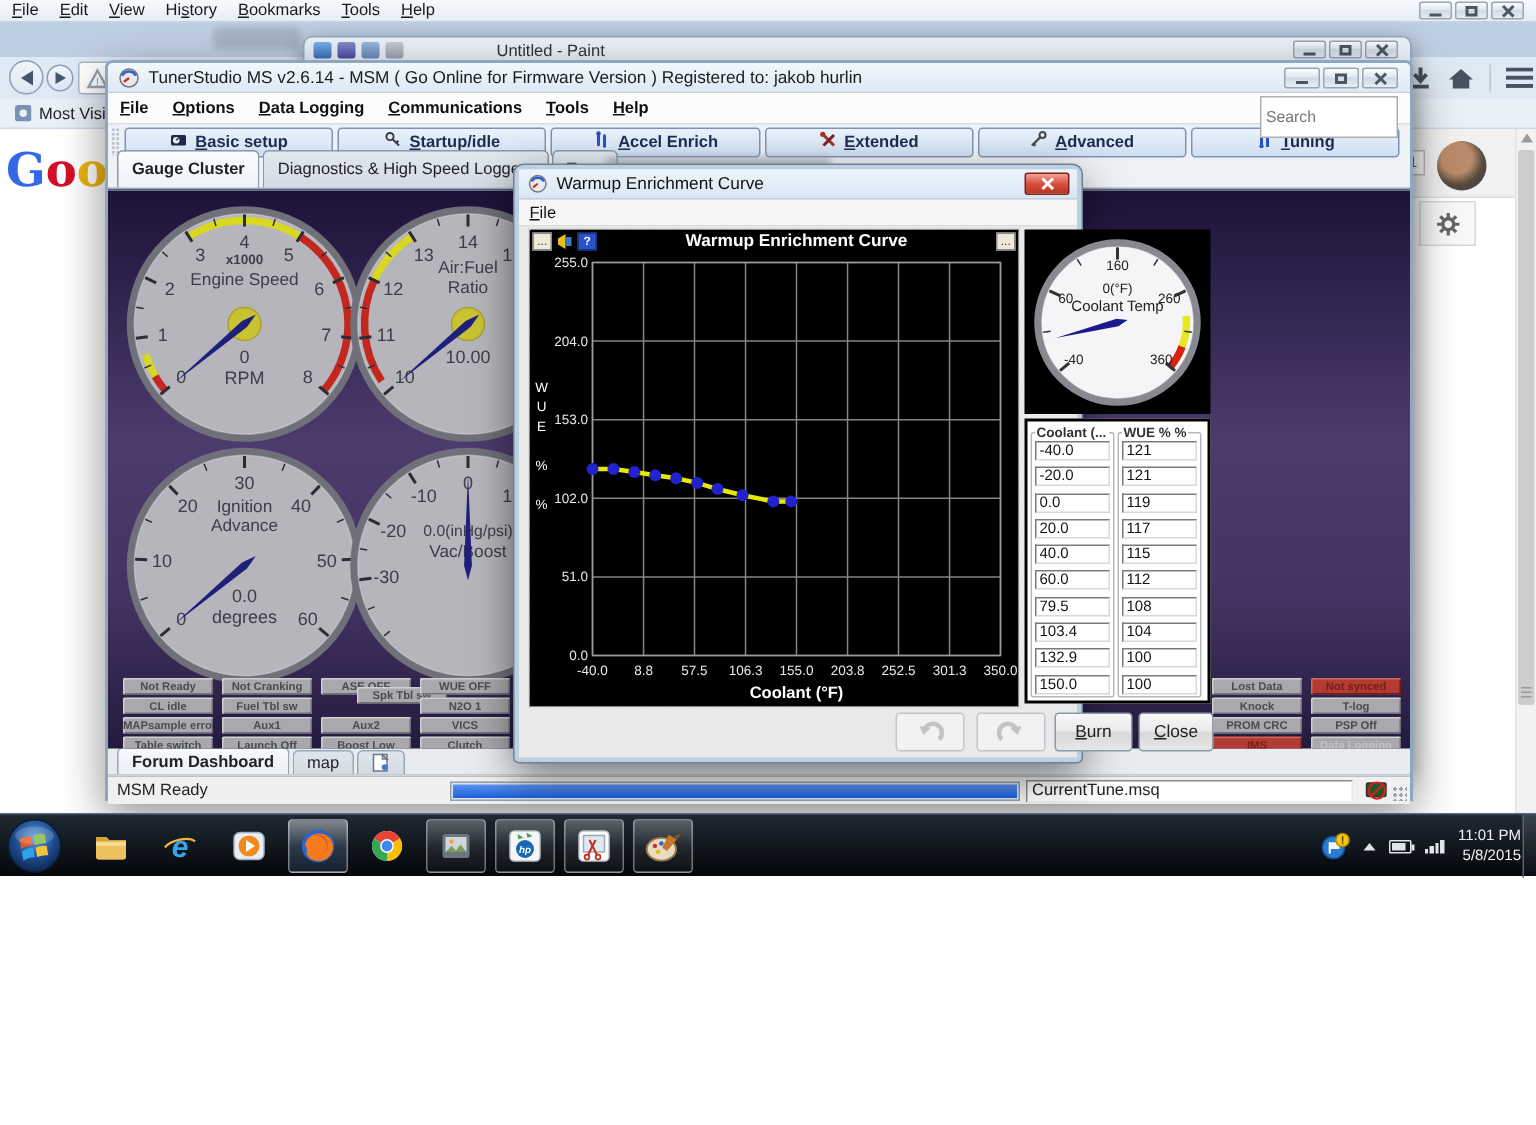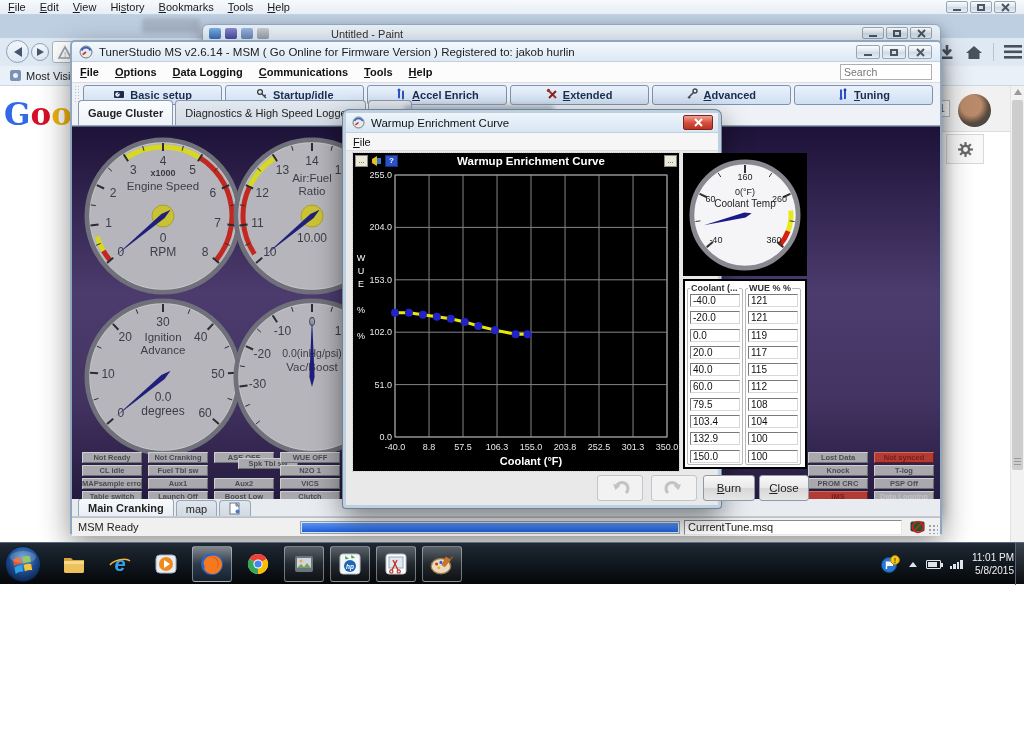--- a/index.html
+++ b/index.html
@@ -78,21 +78,21 @@
     background:#eef1f5; border:2px solid #8ea6bf; border-radius:5px 5px 0 0;
     box-shadow:0 10px 30px rgba(0,0,0,.45); }
   #ts-titlebar { position:relative; height:20px; background:linear-gradient(#f3f8fc,#dcE9f6);
     display:flex; align-items:center; gap:6px; padding-left:7px; font-size:11.5px; color:#1b1b1b;
     border-bottom:1px solid #c2cfdd; border-radius:4px 4px 0 0; }
   #ts-controls { position:absolute; right:8px; top:3px; }
   #ts-menubar { position:relative; height:21px; background:#fcfcfc; border-bottom:1px solid #dcdcdc;
     display:flex; align-items:center; font-size:11px; font-weight:bold; color:#111; }
   #ts-menu-items { display:flex; }
   #ts-menu-items span { padding:0 8px; cursor:default; }
-  #ts-search { position:absolute; right:8px; top:2px; width:92px; height:16px;
+  #ts-search { position:absolute; right:8px; top:2px; width:92px; height:28px;
     border:1px solid #aeaeae; font-size:10.5px; padding:0 3px; color:#333; }
   #ts-toolbar { height:23px; background:#eef1f5; display:flex; align-items:center; padding:1px 4px 1px 2px; }
   #ts-handle { width:6px; height:19px; margin-right:3px;
     background-image:radial-gradient(#b9c2cd 1px, transparent 1px); background-size:3px 3px; }
   .tbtn { flex:1; height:20px; margin-right:3px; border:1px solid #7e93b4; border-radius:3px;
     background:linear-gradient(#eaf2fc,#cfdff2); font-size:11px; font-weight:bold; color:#1c2c4e;
     display:flex; align-items:center; justify-content:center; gap:5px; cursor:default; }
   #ts-tabstrip { position:relative; height:20px; background:#eef1f5; border-bottom:1px solid #9aa7b8;
     display:flex; align-items:flex-end; padding-left:6px; gap:2px; }
   .ttab { height:18px; padding:12px 9px; font-size:11px; color:#222; border:1px solid #8a98ab; border-bottom:none;
@@ -592,21 +592,21 @@
           <div class="ind" style="left: 736px; top: 338px;">Knock</div>
           <div class="ind" style="left: 736px; top: 351px;">PROM CRC</div>
           <div class="ind red" style="left: 736px; top: 364px;">IMS</div>
           <div class="ind red" style="left: 802px; top: 325px;">Not synced</div>
           <div class="ind" style="left: 802px; top: 338px;">T-log</div>
           <div class="ind" style="left: 802px; top: 351px;">PSP Off</div>
           <div class="ind disabled" style="left: 802px; top: 364px;">Data Logging</div>
         </div>
     </div>
     <div id="ts-bottomtabs">
-        <div class="btab sel">Main Cranking</div>
+        <div class="btab sel">Forum Dashboard</div>
         <div class="btab">map</div>
         <div class="btab">
           <svg width="12" height="13">
             <rect x="1" y="1" width="9" height="11" fill="#fff" stroke="#6a7a8a"></rect>
             <path d="M7,1 l3,3 h-3z" fill="#c8d4e0" stroke="#6a7a8a"></path>
             <circle cx="8.5" cy="9.5" r="2" fill="#4a78c8"></circle>
           </svg>
         </div>
       </div>
     <div id="ts-statusbar">

